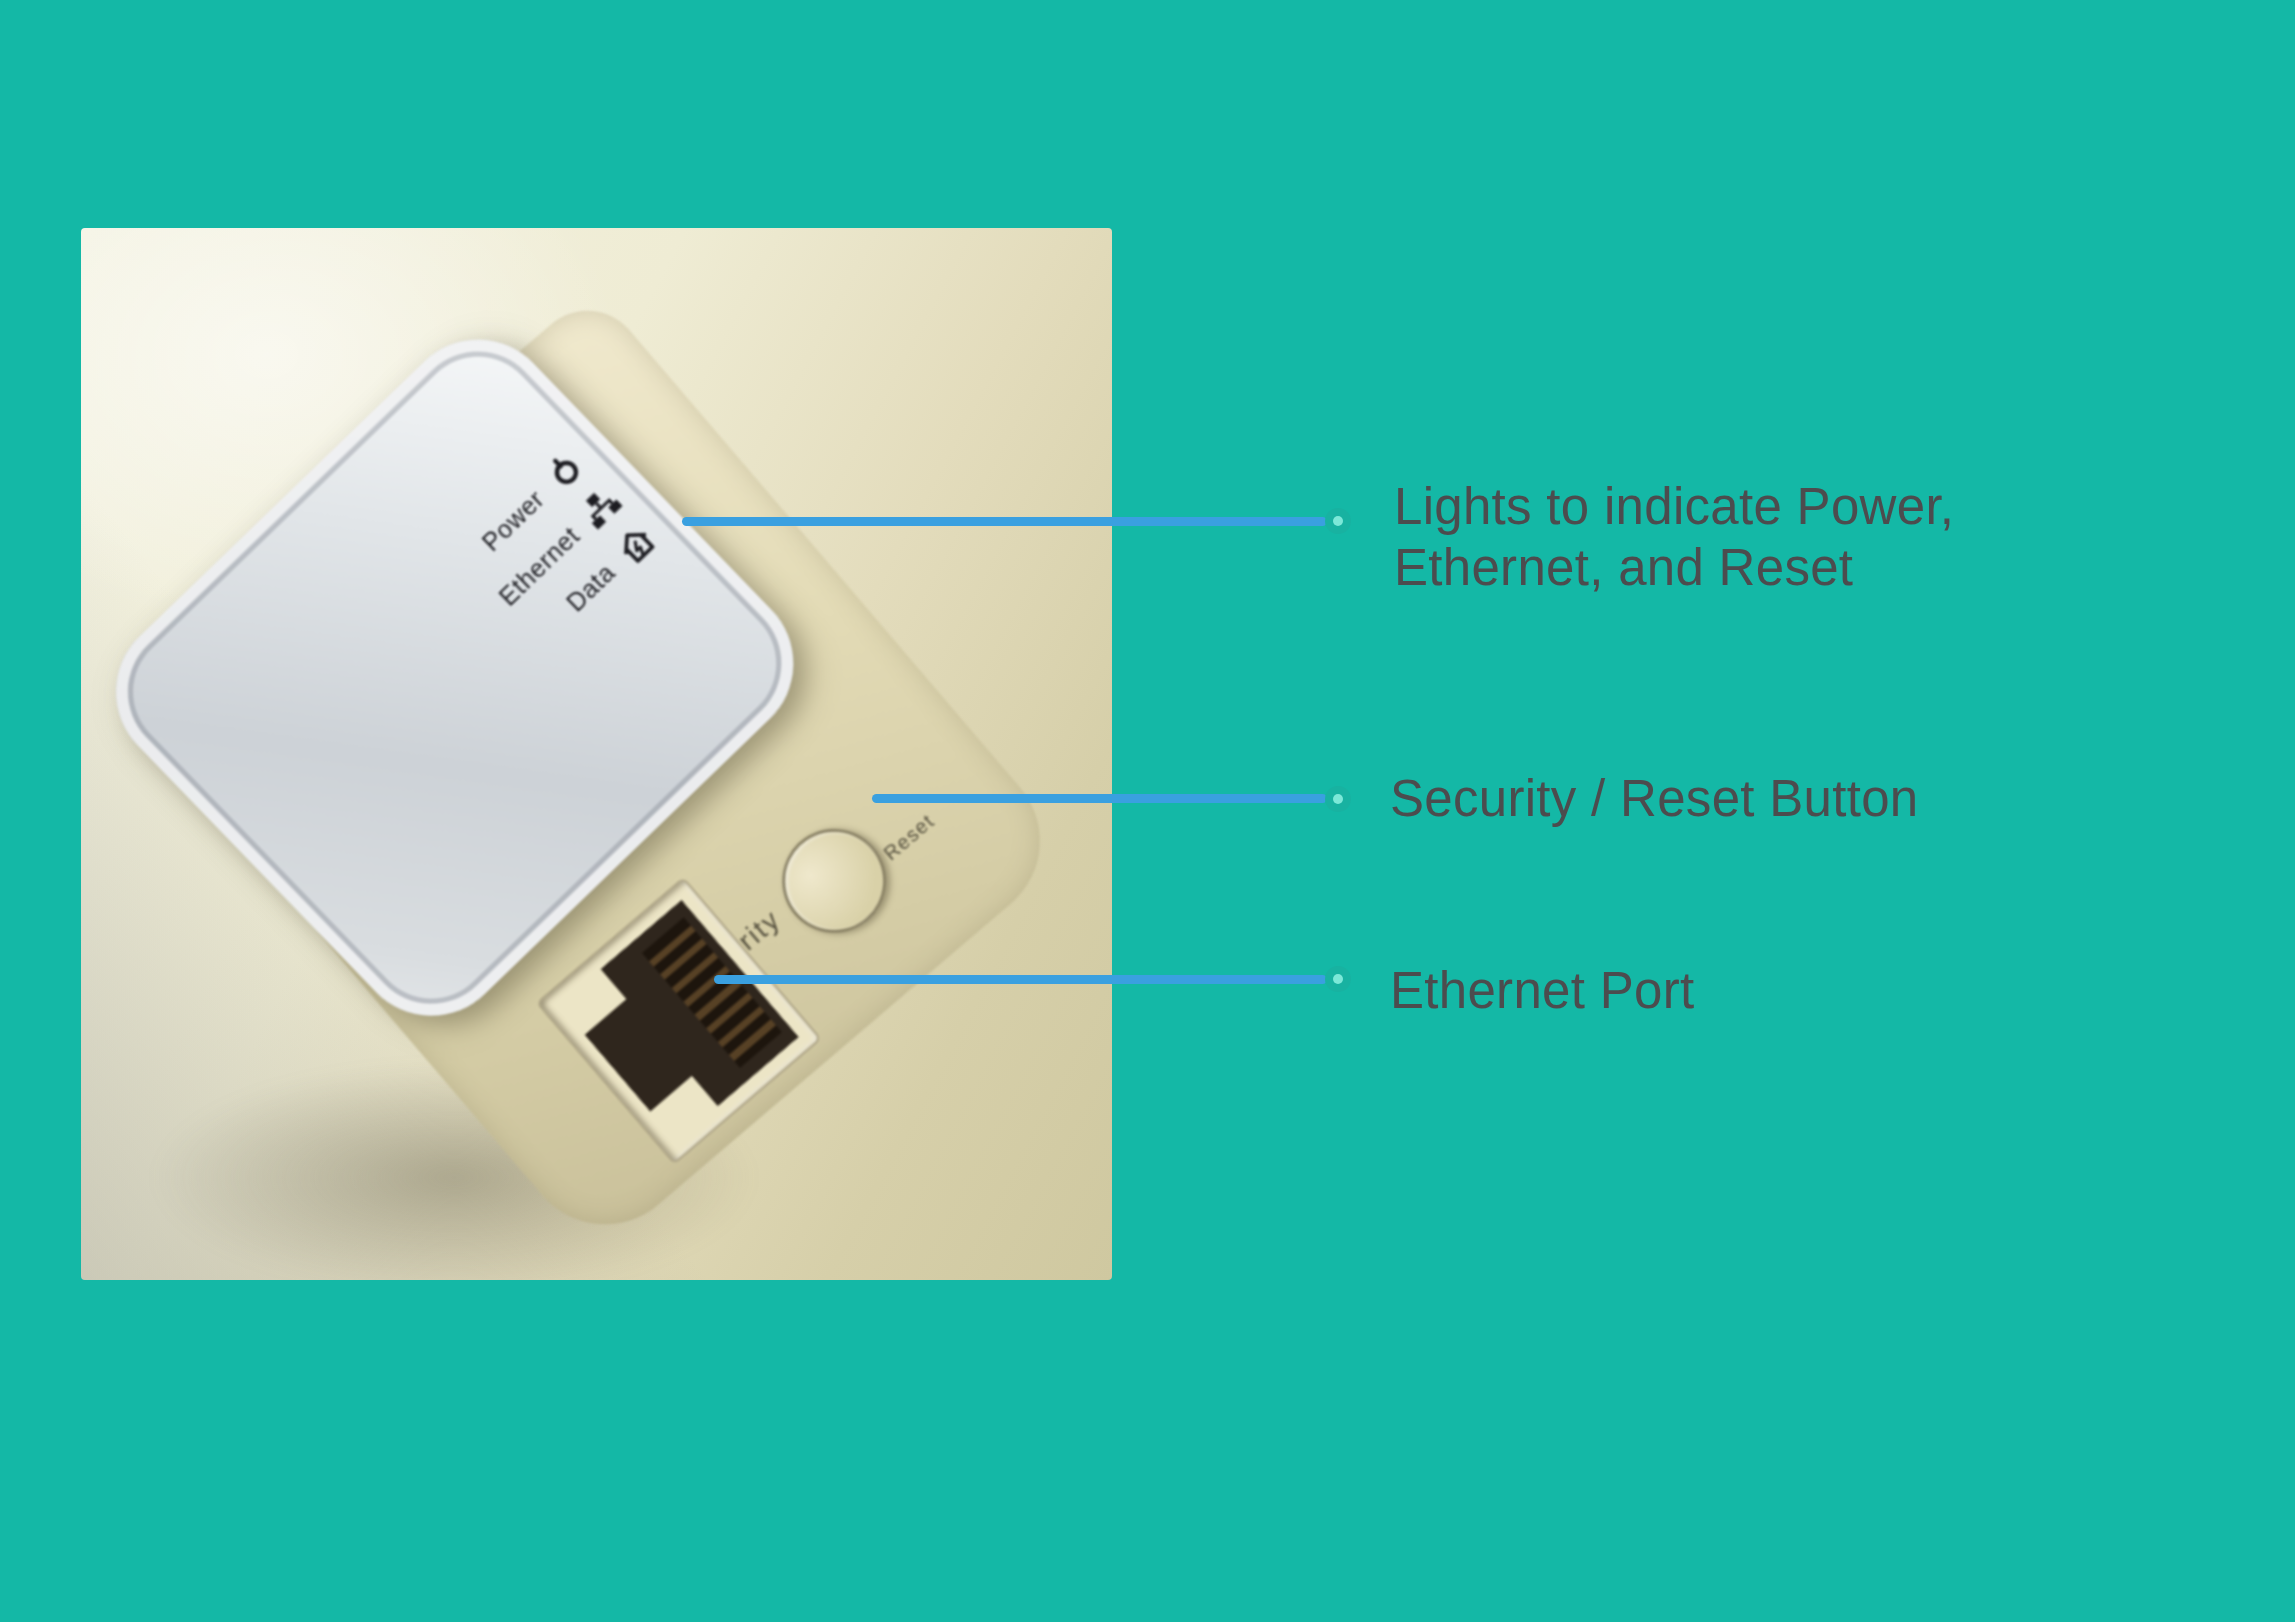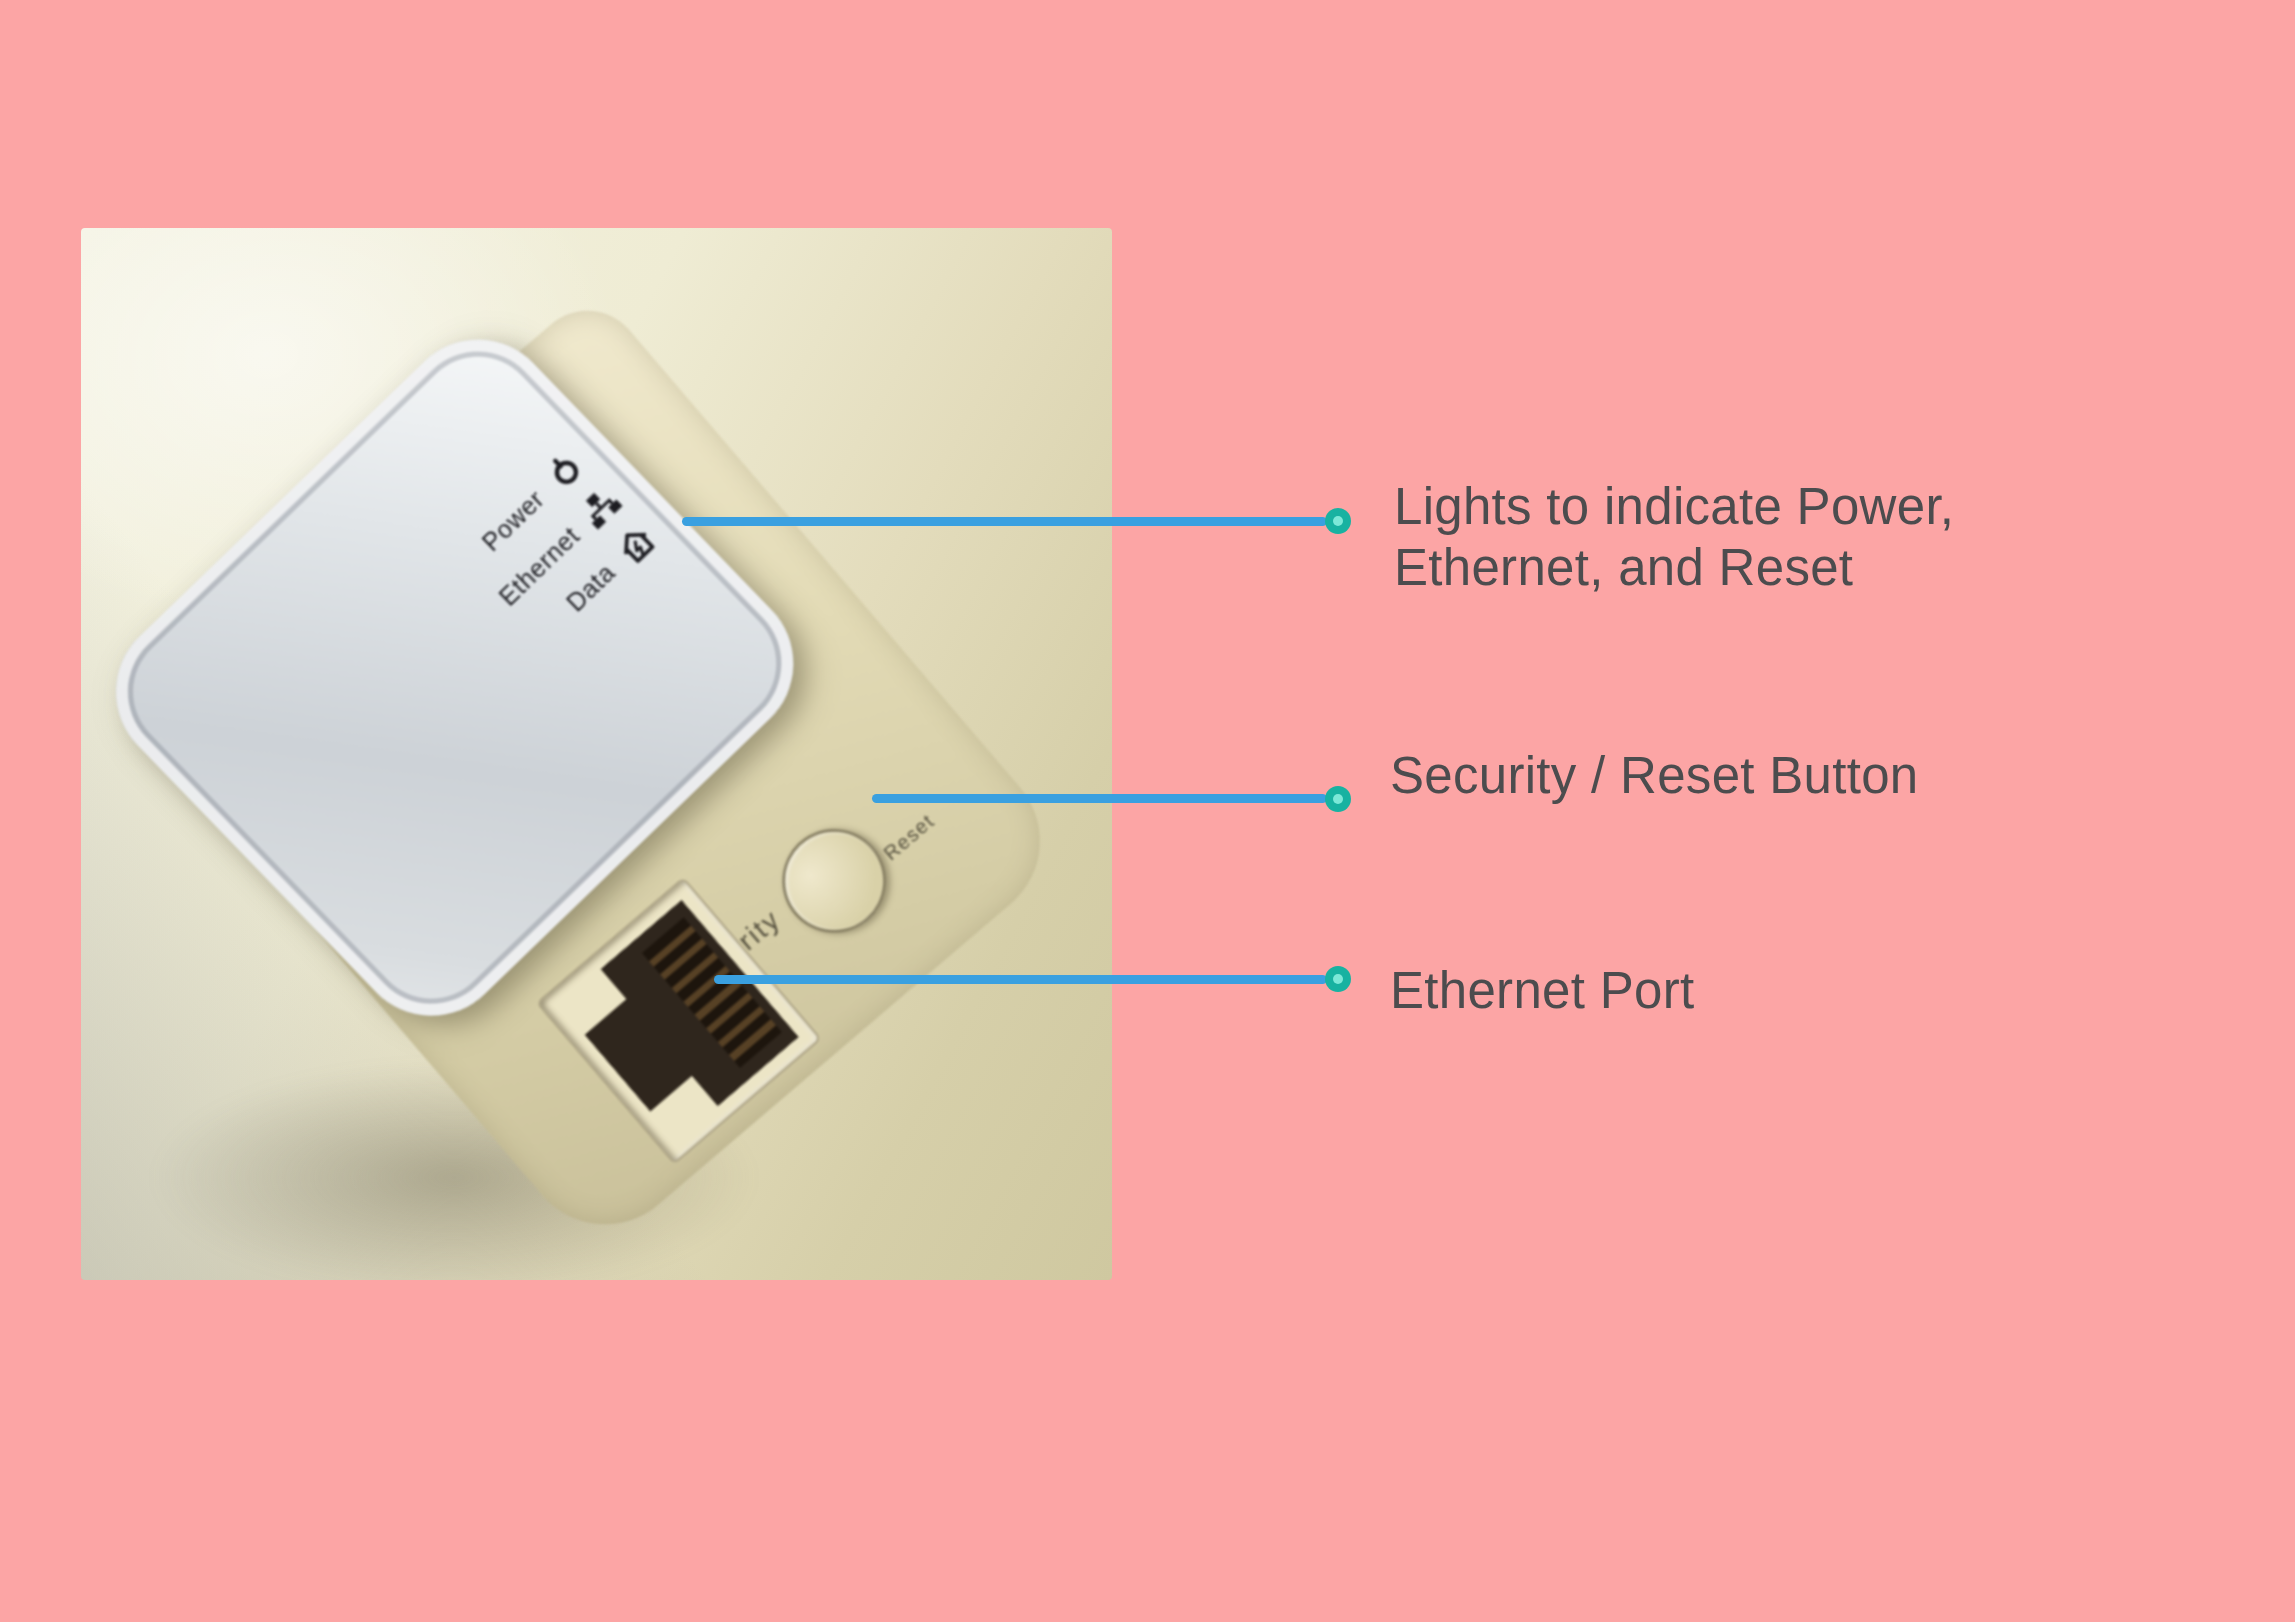--- a/index.html
+++ b/index.html
@@ -1,17 +1,17 @@
 <!DOCTYPE html>
 <html style="--callout_line: #3aa0e0; --callout_ring: #18b2a1; --callout_ring_center: #7ce8d8; --callout_text: #4c4c4e; --face_label: #1d1d22; --side_label: #55503e;font-size:10.5px"><head>
 <meta charset="utf-8">
 <style>
   html,body{margin:0;padding:0;background:#ffffff;}
   .canvas{
-    position:relative; width:2295px; height:1623px; background:#fca5a5;
+    position:relative; width:2295px; height:1623px; background:#14b8a6;
     overflow:hidden; font-family:"Liberation Sans", sans-serif;
   }
 
   
   .photo{
     position:absolute; left:81px; top:228px; width:1031px; height:1052px;
     overflow:hidden; border-radius:3.9px;
     background:
       radial-gradient(589px 458px at 18% 12%, rgba(255,255,255,0.55), rgba(255,255,255,0) 60%),
       linear-gradient(52deg, rgba(148,148,138,0.40) 0%, rgba(148,148,138,0) 34%),
@@ -156,21 +156,21 @@
     </div>
   <div class="callout-text" style="left:1394px; top:476px;">
     <div>Lights to indicate Power,</div>
     <div>Ethernet, and Reset</div>
   </div>
 
   <div class="callout-line" style="left:872px; top:794px; width:455px;"></div>
   <div class="callout-endpoint" style="left:1325px; top:786px;">
       <div class="dot"></div>
     </div>
-  <div class="callout-text" style="left:1390px; top:745px;">
+  <div class="callout-text" style="left:1390px; top:768px;">
     <div>Security / Reset Button</div>
   </div>
 
   <div class="callout-line" style="left:714px; top:975px; width:613px;"></div>
   <div class="callout-endpoint" style="left:1325px; top:966px;">
       <div class="dot"></div>
     </div>
   <div class="callout-text" style="left:1390px; top:960px;">
     <div>Ethernet Port</div>
   </div>

